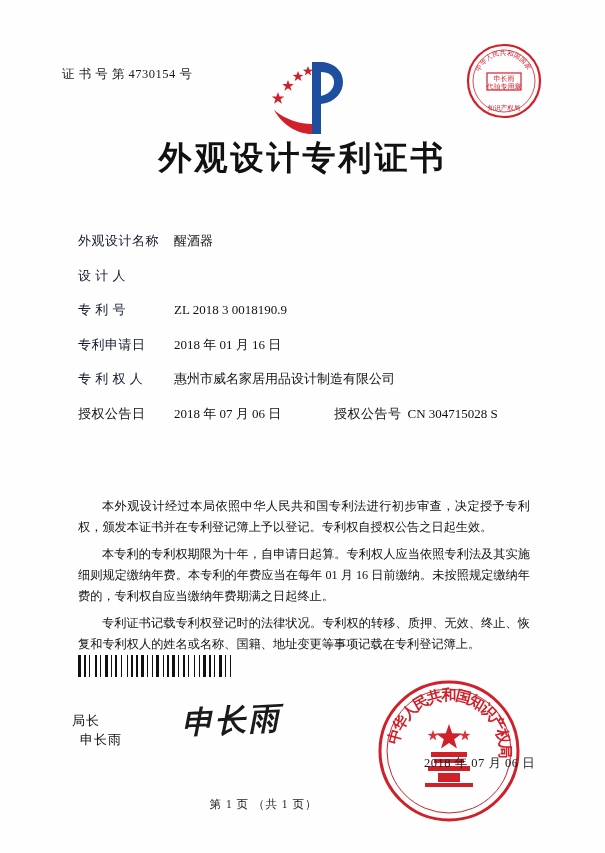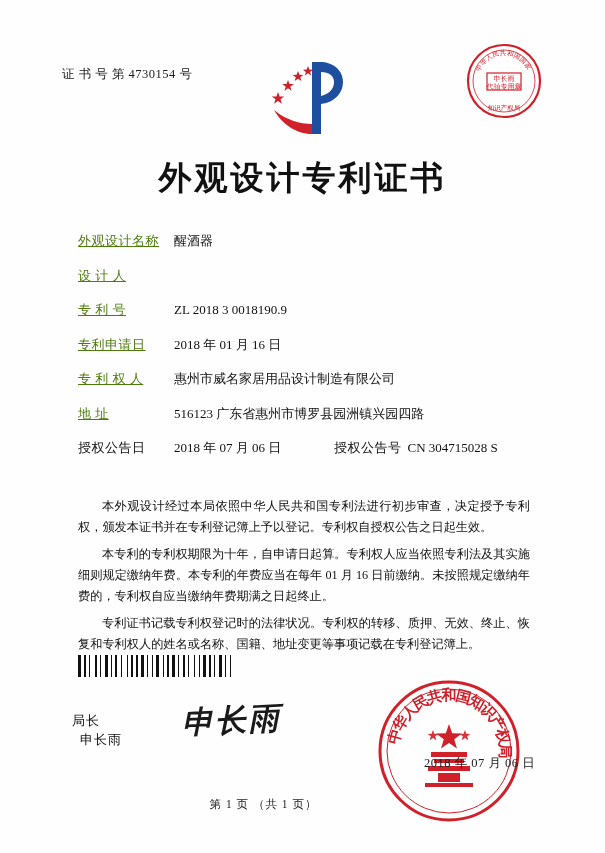--- a/index.html
+++ b/index.html
@@ -45,21 +45,21 @@
   .seal-top {
     position: absolute;
     right: 62px;
     top: 42px;
     width: 78px;
     height: 78px;
   }
 
   .doc-title {
     position: absolute;
-    top: 156px;
+    top: 136px;
     left: 0;
     width: 605px;
     text-align: center;
     font-size: 33px;
     font-weight: bold;
     letter-spacing: 3px;
     color: #111;
     font-family: "DejaVu Serif", serif;
   }
 
@@ -74,22 +74,21 @@
     display: flex;
     align-items: baseline;
     margin-bottom: 17px;
     font-size: 13px;
     line-height: 1.35;
   }
   .flabel {
     width: 96px;
     flex: 0 0 96px;
     letter-spacing: 0.5px;
-    color: #4d7c0f;
-    text-decoration: underline;
+    color: #0f172a;
   }
   .fvalue {
     flex: 1;
     color: #111;
   }
 
   .frow-two {
     display: flex;
     align-items: baseline;
     margin-bottom: 17px;
@@ -265,24 +264,20 @@
       <div class="flabel">专 利 号</div>
       <div class="fvalue">ZL 2018 3 0018190.9</div>
     </div>
     <div class="frow">
       <div class="flabel">专利申请日</div>
       <div class="fvalue">2018 年 01 月 16 日</div>
     </div>
     <div class="frow">
       <div class="flabel">专 利 权 人</div>
       <div class="fvalue">惠州市威名家居用品设计制造有限公司</div>
-    </div>
-    <div class="frow">
-      <div class="flabel">地 址</div>
-      <div class="fvalue">516123 广东省惠州市博罗县园洲镇兴园四路</div>
     </div>
 
     <div class="frow-two">
       <div class="half left">
         <div class="flabel2">授权公告日</div>
         <div>2018 年 07 月 06 日</div>
       </div>
       <div class="half right">
         <div class="flabel3">授权公告号</div>
         <div>CN 304715028 S</div>

